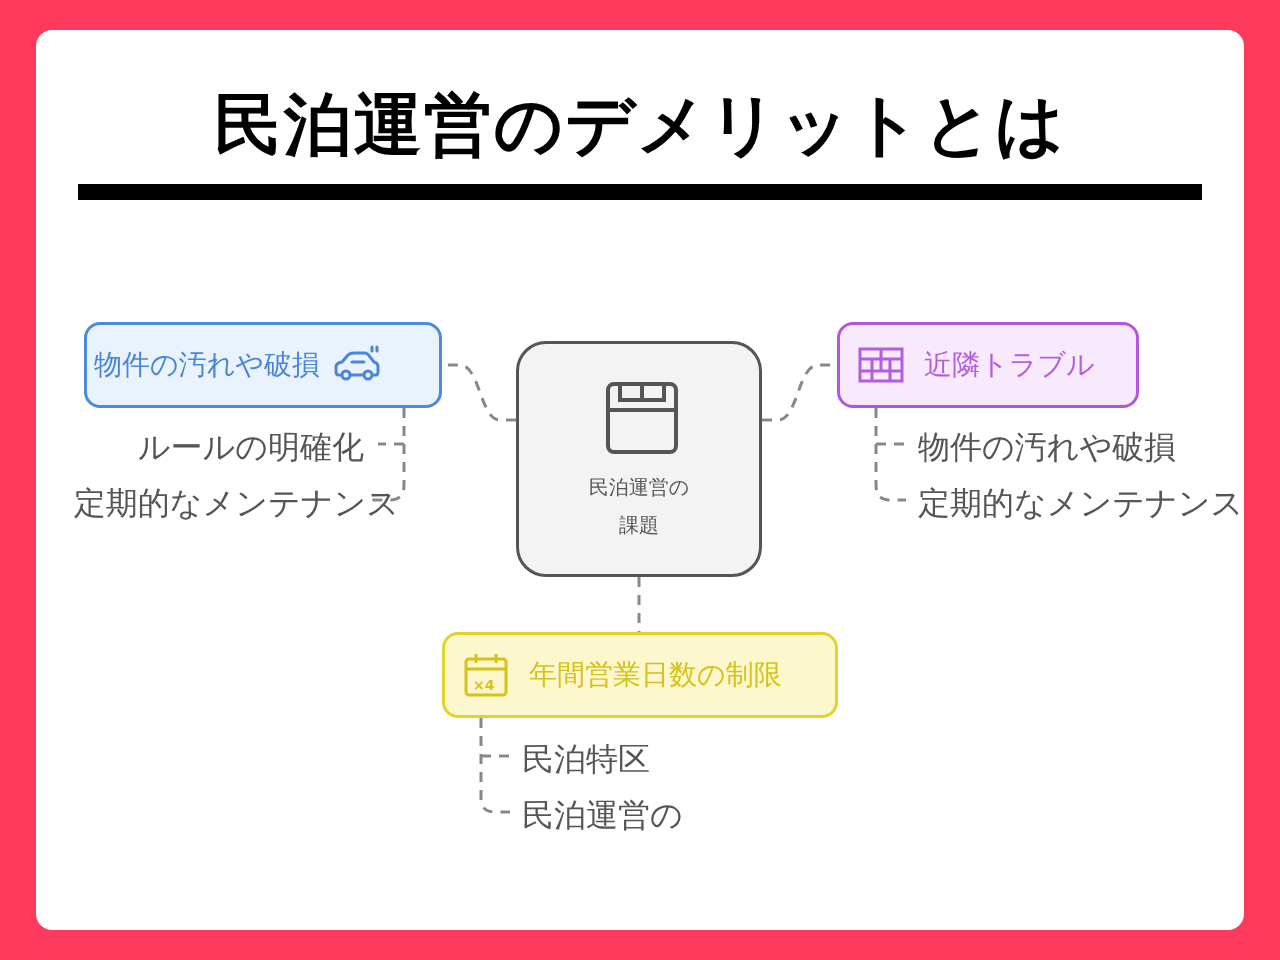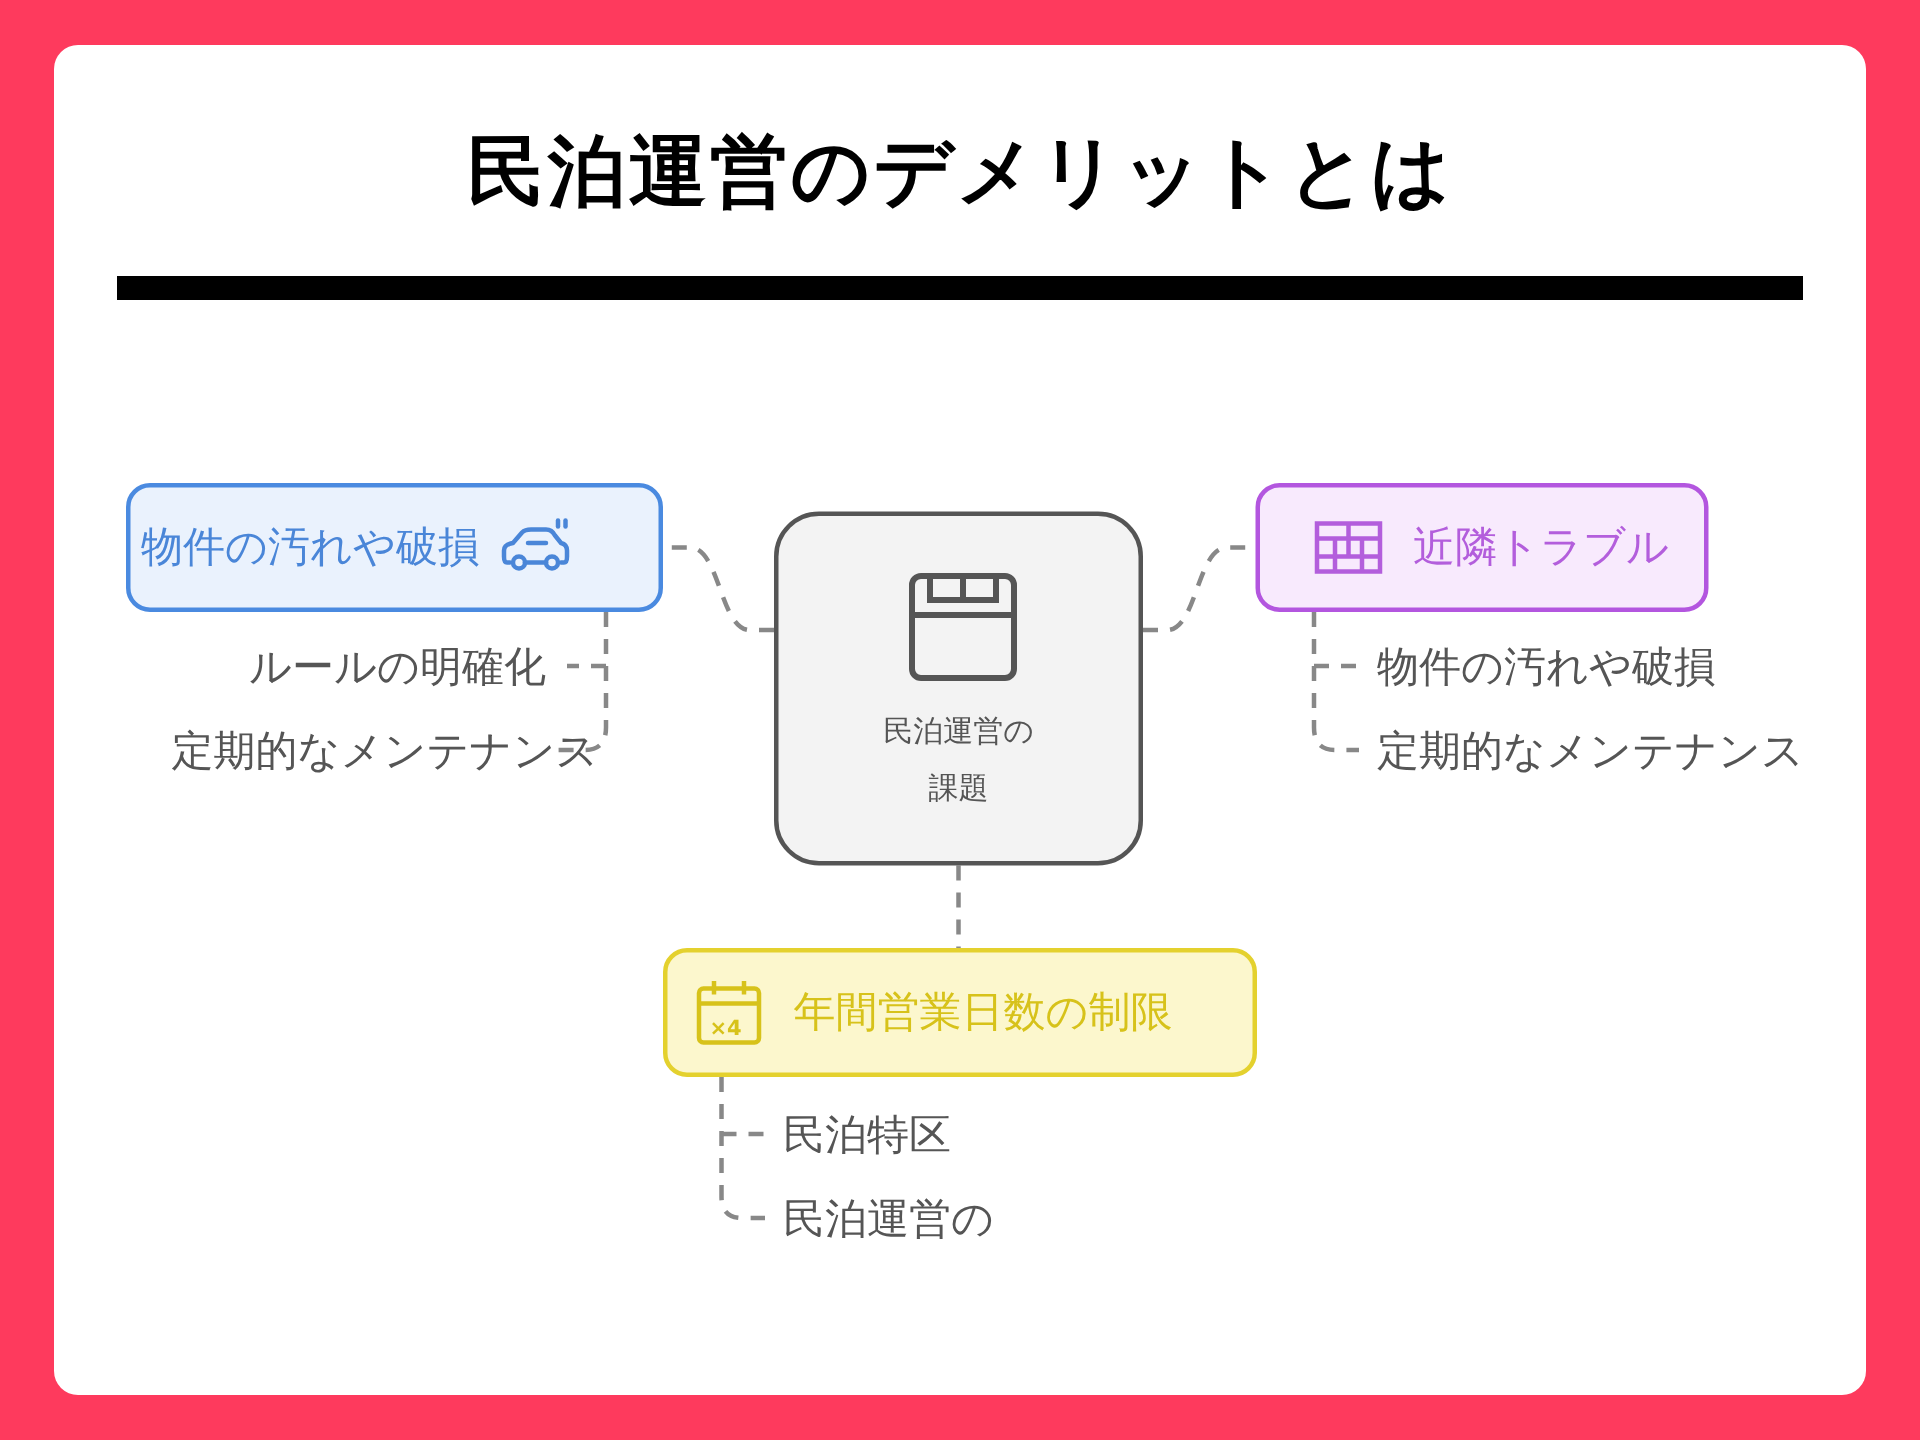--- a/index.html
+++ b/index.html
@@ -1,26 +1,26 @@
 <!DOCTYPE html>
 <html><head>
 <meta charset="utf-8">
 <style>
   html,body{margin:0;padding:0;}
   body{width:1280px;height:960px;background:#fe3a5d;position:relative;overflow:hidden;font-family:"DejaVu Sans","Liberation Sans",sans-serif;}
   .card{position:absolute;left:36px;top:30px;width:1208px;height:900px;background:#ffffff;border-radius:16px;}
-  .title{position:absolute;left:0;top:80px;width:1280px;text-align:center;font-size:52px;font-weight:bold;color:#000;letter-spacing:2px;}
+  .title{position:absolute;left:0;top:80px;width:1280px;text-align:center;font-size:68px;font-weight:bold;color:#000;letter-spacing:2px;}
   .rule{position:absolute;left:78px;top:184px;width:1124px;height:16px;background:#000;}
   svg.lines{position:absolute;left:0;top:0;}
   .node{position:absolute;box-sizing:border-box;border-radius:16px;border:3px solid;display:flex;align-items:center;font-size:28px;}
   .n-blue{left:84px;top:322px;width:358px;height:86px;border-color:#4a8ae0;background:#eaf2fd;color:#4a86d8;padding-left:7px;}
-  .n-purple{left:837px;top:322px;width:302px;height:86px;border-color:#b356df;background:#f8eafd;color:#b35edc;padding-left:36px;}
+  .n-purple{left:837px;top:322px;width:302px;height:86px;border-color:#b356df;background:#f8eafd;color:#b35edc;padding-left:18px;}
   .n-yellow{left:442px;top:632px;width:396px;height:86px;border-color:#e4d12e;background:#fcf7cd;color:#d7c21a;padding-left:18px;}
   .center{position:absolute;left:516px;top:341px;width:246px;height:236px;box-sizing:border-box;border:3px solid #555;border-radius:30px;background:#f3f3f3;text-align:center;color:#555;font-size:20px;line-height:38px;}
-  .leaf{position:absolute;font-size:28px;color:#555;white-space:nowrap;}
+  .leaf{position:absolute;font-size:32px;color:#555;white-space:nowrap;}
 </style>
 </head>
 <body>
 
 <div class="card"></div>
 <div class="title">民泊運営のデメリットとは</div>
 <div class="rule"></div>
 
 <svg class="lines" width="1280" height="960">
   <g fill="none" stroke="#888" stroke-width="3" stroke-dasharray="10 8">

